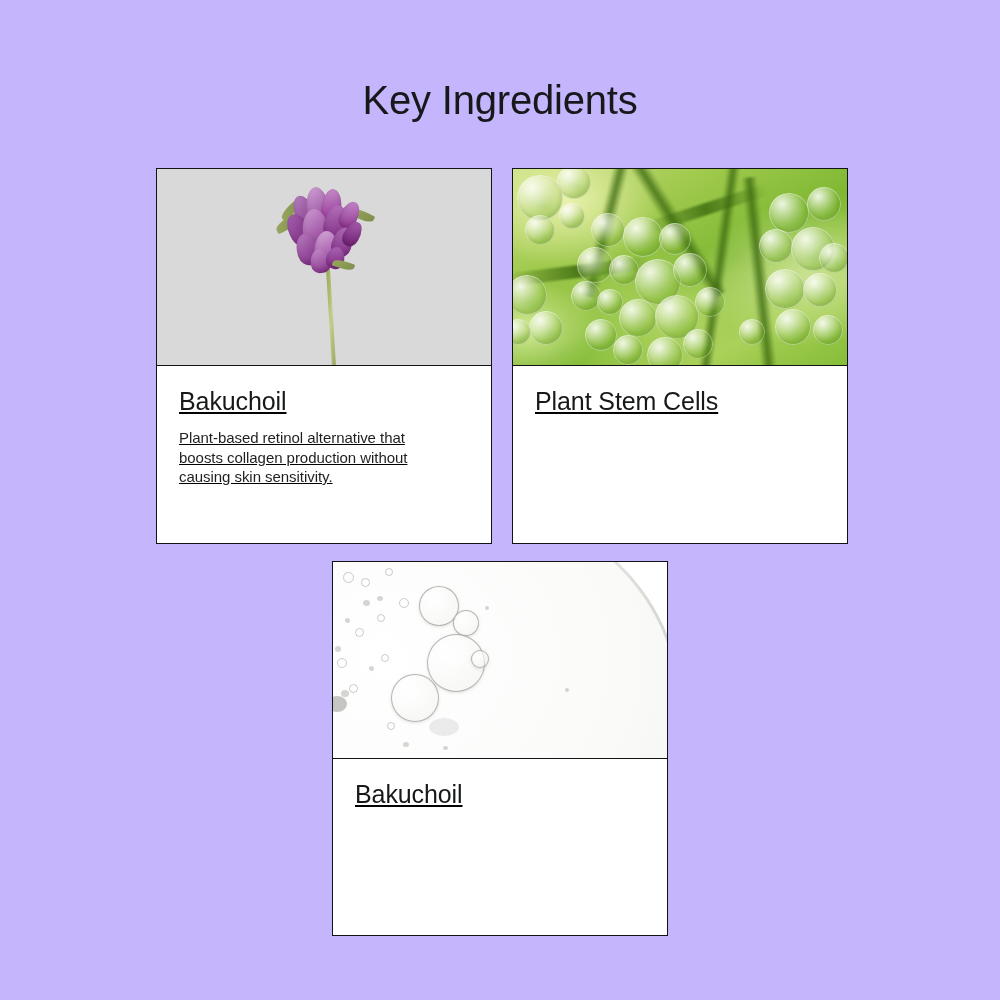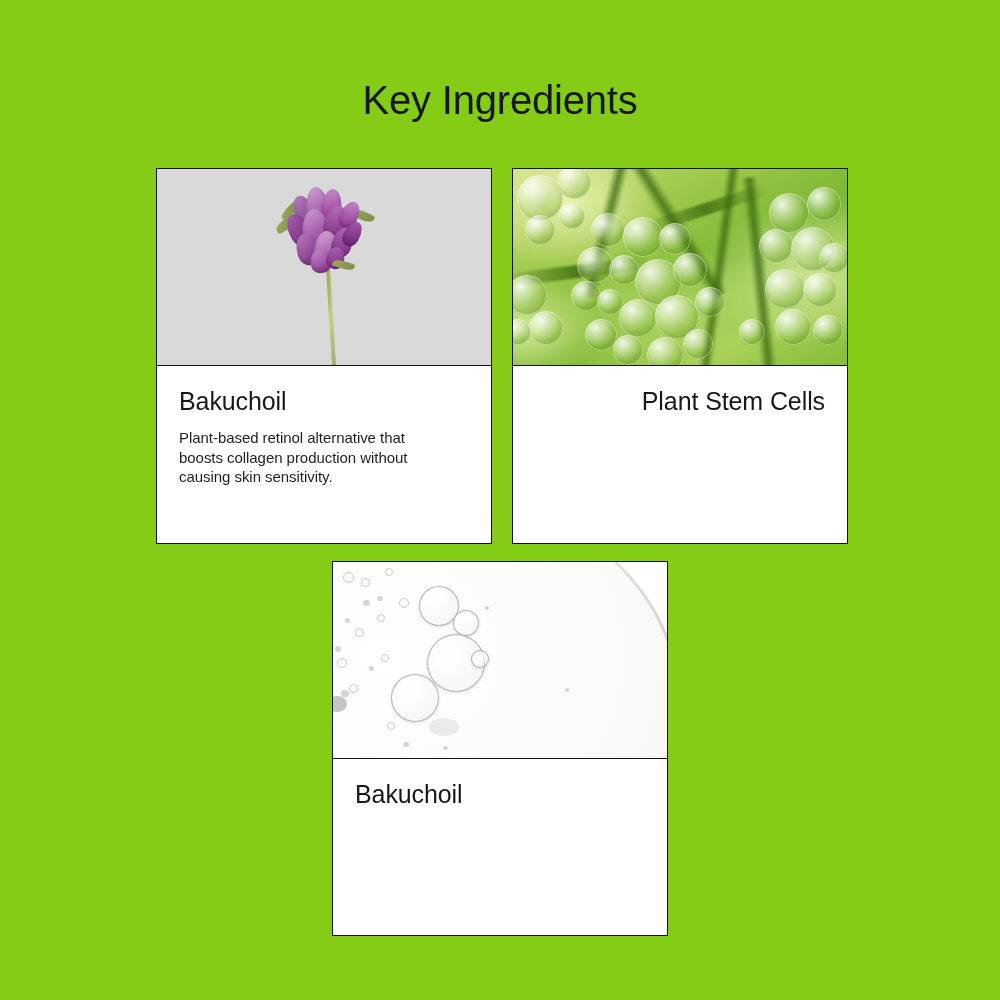--- a/index.html
+++ b/index.html
@@ -9,21 +9,21 @@
     height: 1000px;
     background: #ffffff;
     font-family: "Liberation Sans", sans-serif;
     -webkit-font-smoothing: antialiased;
   }
 
   .page {
     position: relative;
     width: 1000px;
     height: 1000px;
-    background: #84cc16;
+    background: #c4b5fd;
     overflow: hidden;
   }
 
   
   .page-title {
     position: absolute;
     top: 74px;
     left: 0;
     width: 1000px;
     text-align: center;
@@ -38,21 +38,21 @@
   .card {
     position: absolute;
     background: #ffffff;
     border: 1.4px solid #111315;
     display: flex;
     flex-direction: column;
     overflow: hidden;
   }
 
   .card-1 { left: 156px; top: 168px;  width: 336px; height: 376px; }
-  .card-2 { left: 512px; top: 168px;  width: 336px; height: 376px; text-align: right; }
+  .card-2 { left: 512px; top: 168px;  width: 336px; height: 376px; }
   .card-3 { left: 332px; top: 561px;  width: 336px; height: 375px; }
 
   
   .card-media {
     position: relative;
     width: 100%;
     height: 197px;
     flex: 0 0 197px;
     border-bottom: 1.4px solid #111315;
     overflow: hidden;
@@ -158,20 +158,21 @@
   .microring {
     position: absolute;
     border-radius: 50%;
     border: 1px solid rgba(140,146,138,.45);
   }
 
   
   .card-body {
     padding: 20px 22px 0 22px;
     flex: 1 1 auto;
+    text-decoration: underline;
   }
   .card-heading {
     font-size: 25px;
     font-weight: 400;
     color: #16181a;
     line-height: 30px;
     letter-spacing: -0.1px;
     margin-bottom: 12px;
   }
   .card-desc {

